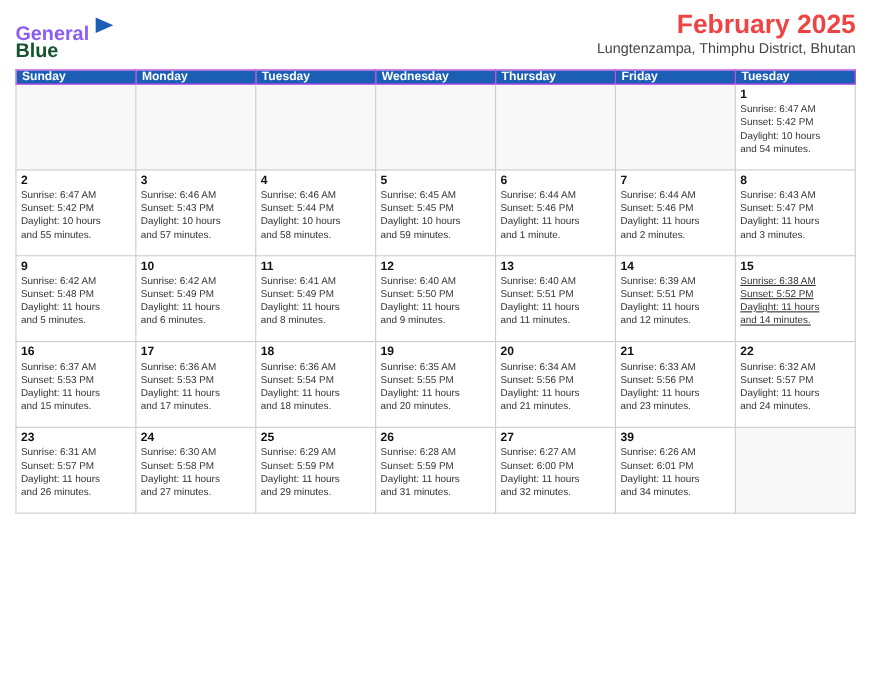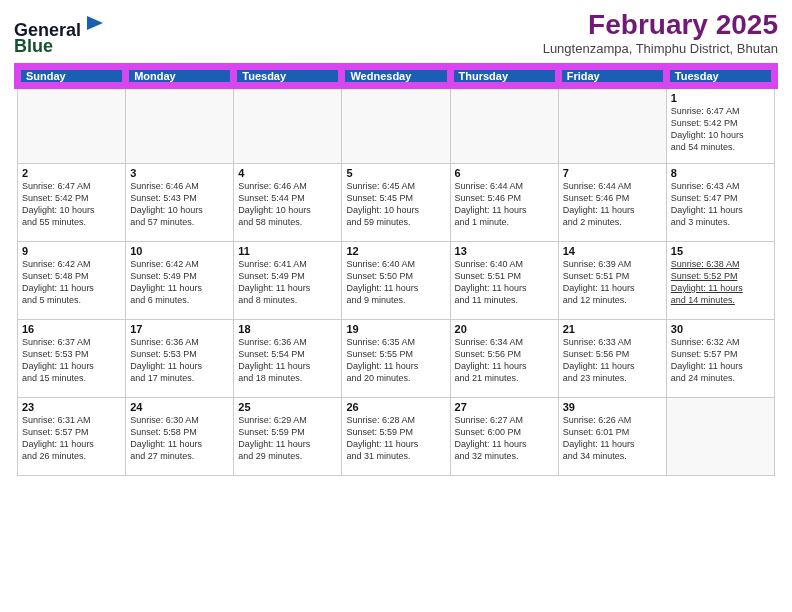--- a/index.html
+++ b/index.html
@@ -23,53 +23,53 @@
     .logo {
       display: flex;
       align-items: center;
       margin-top: 4px;
     }
     .logo-text {
       font-size: 18px;
       font-weight: bold;
       line-height: 1.1;
     }
-    .logo-general { color: #0f172a; }
+    .logo-general { color: #8b5cf6; }
     .logo-blue { color: #14532d; }
     .logo-icon {
       width: 22px;
       height: 22px;
       margin-left: 2px;
     }
     .title-block {
       text-align: right;
     }
     .month-title {
-      font-size: 28px;
+      font-size: 24px;
       font-weight: bold;
-      color: #701a75;
+      color: #ef4444;
       line-height: 1.1;
       text-align: right;
     }
     .location {
       font-size: 13px;
       color: #444;
     }
     .calendar {
       width: 100%;
       border-collapse: collapse;
     }
     .calendar th {
       background: #1a5fb4;
       color: #fff;
       font-size: 11px;
       font-weight: bold;
       text-align: left;
       padding: 0 5px;
-      border: 7px solid #d946ef;
+      border: 1px solid #d946ef;
     }
     .calendar td {
       vertical-align: top;
       border: 1px solid #ccc;
       padding: 3px 4px;
       width: calc(100%/7);
       height: 78px;
       font-size: 9.5px;
       color: #333;
       background: #fff;
@@ -280,21 +280,21 @@
 and 21 minutes.</div>
           </td>
           <td>
             <span class="day-num">21</span>
             <div class="day-info" style="white-space: pre-line;">Sunrise: 6:33 AM
 Sunset: 5:56 PM
 Daylight: 11 hours
 and 23 minutes.</div>
           </td>
           <td>
-            <span class="day-num">30</span>
+            <span class="day-num">22</span>
             <div class="day-info" style="white-space: pre-line;">Sunrise: 6:32 AM
 Sunset: 5:57 PM
 Daylight: 11 hours
 and 24 minutes.</div>
           </td>
         </tr>
         <tr>
           <td>
             <span class="day-num">23</span>
             <div class="day-info" style="white-space: pre-line;">Sunrise: 6:31 AM

